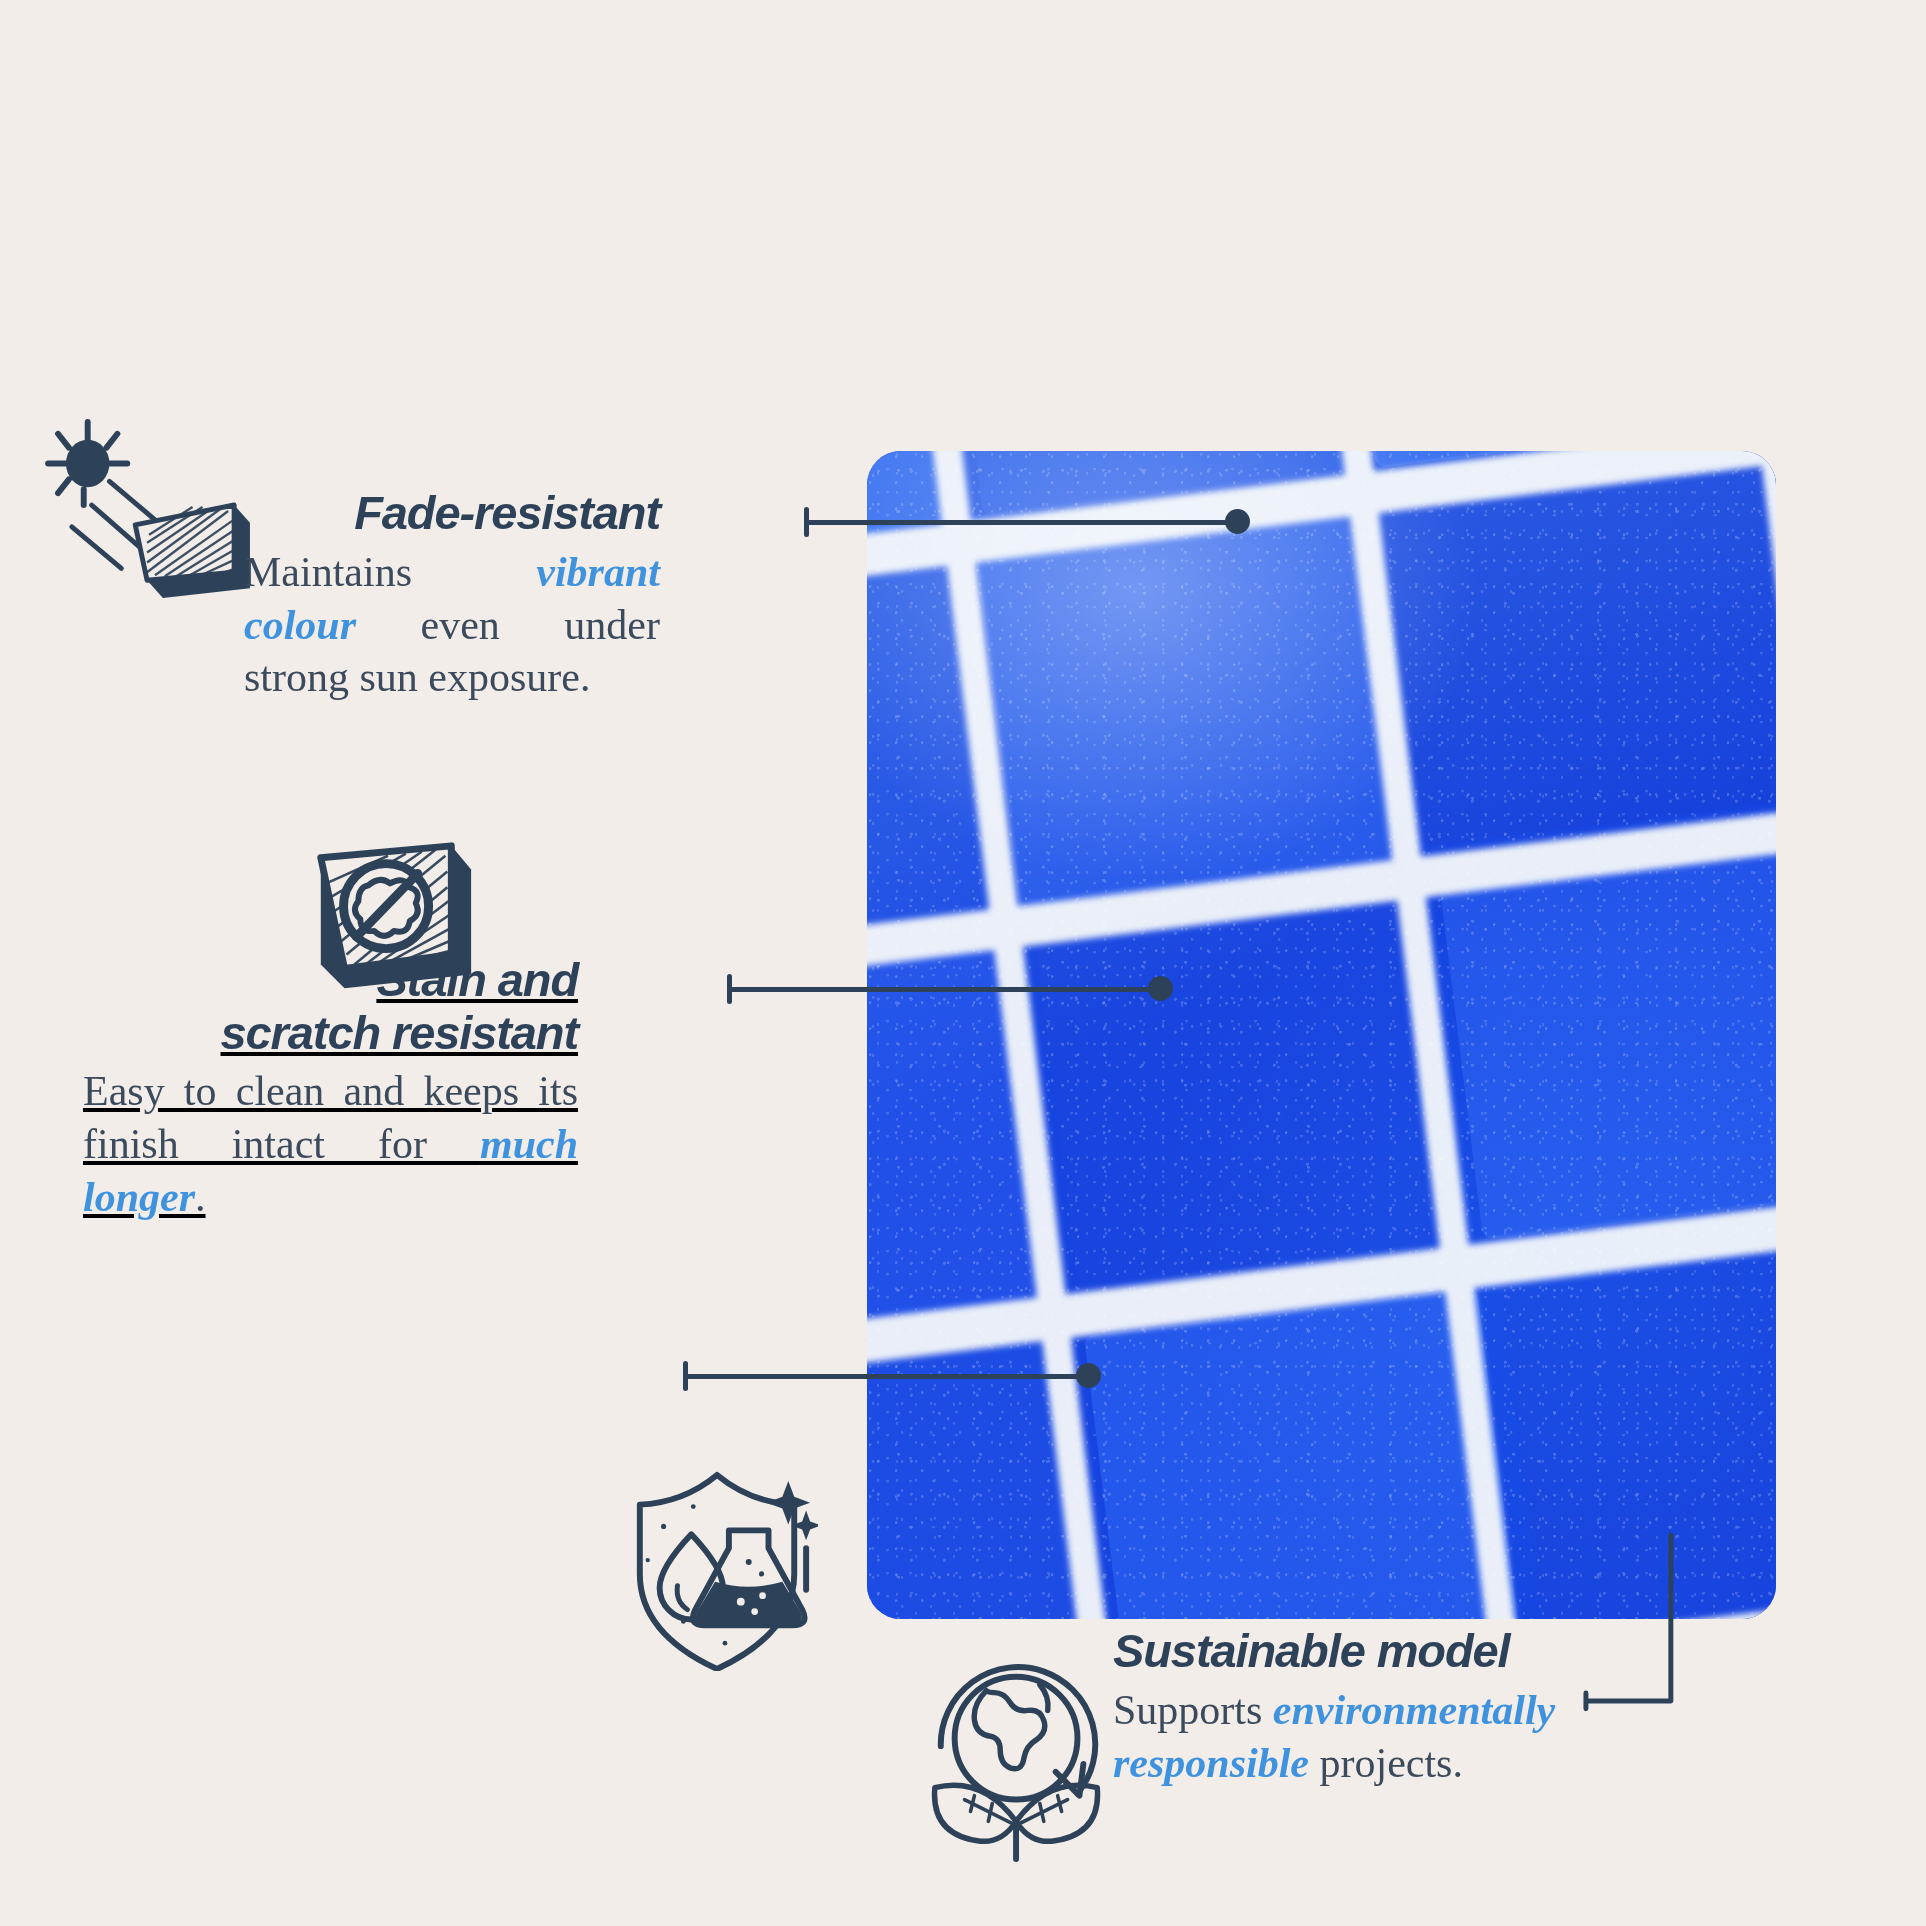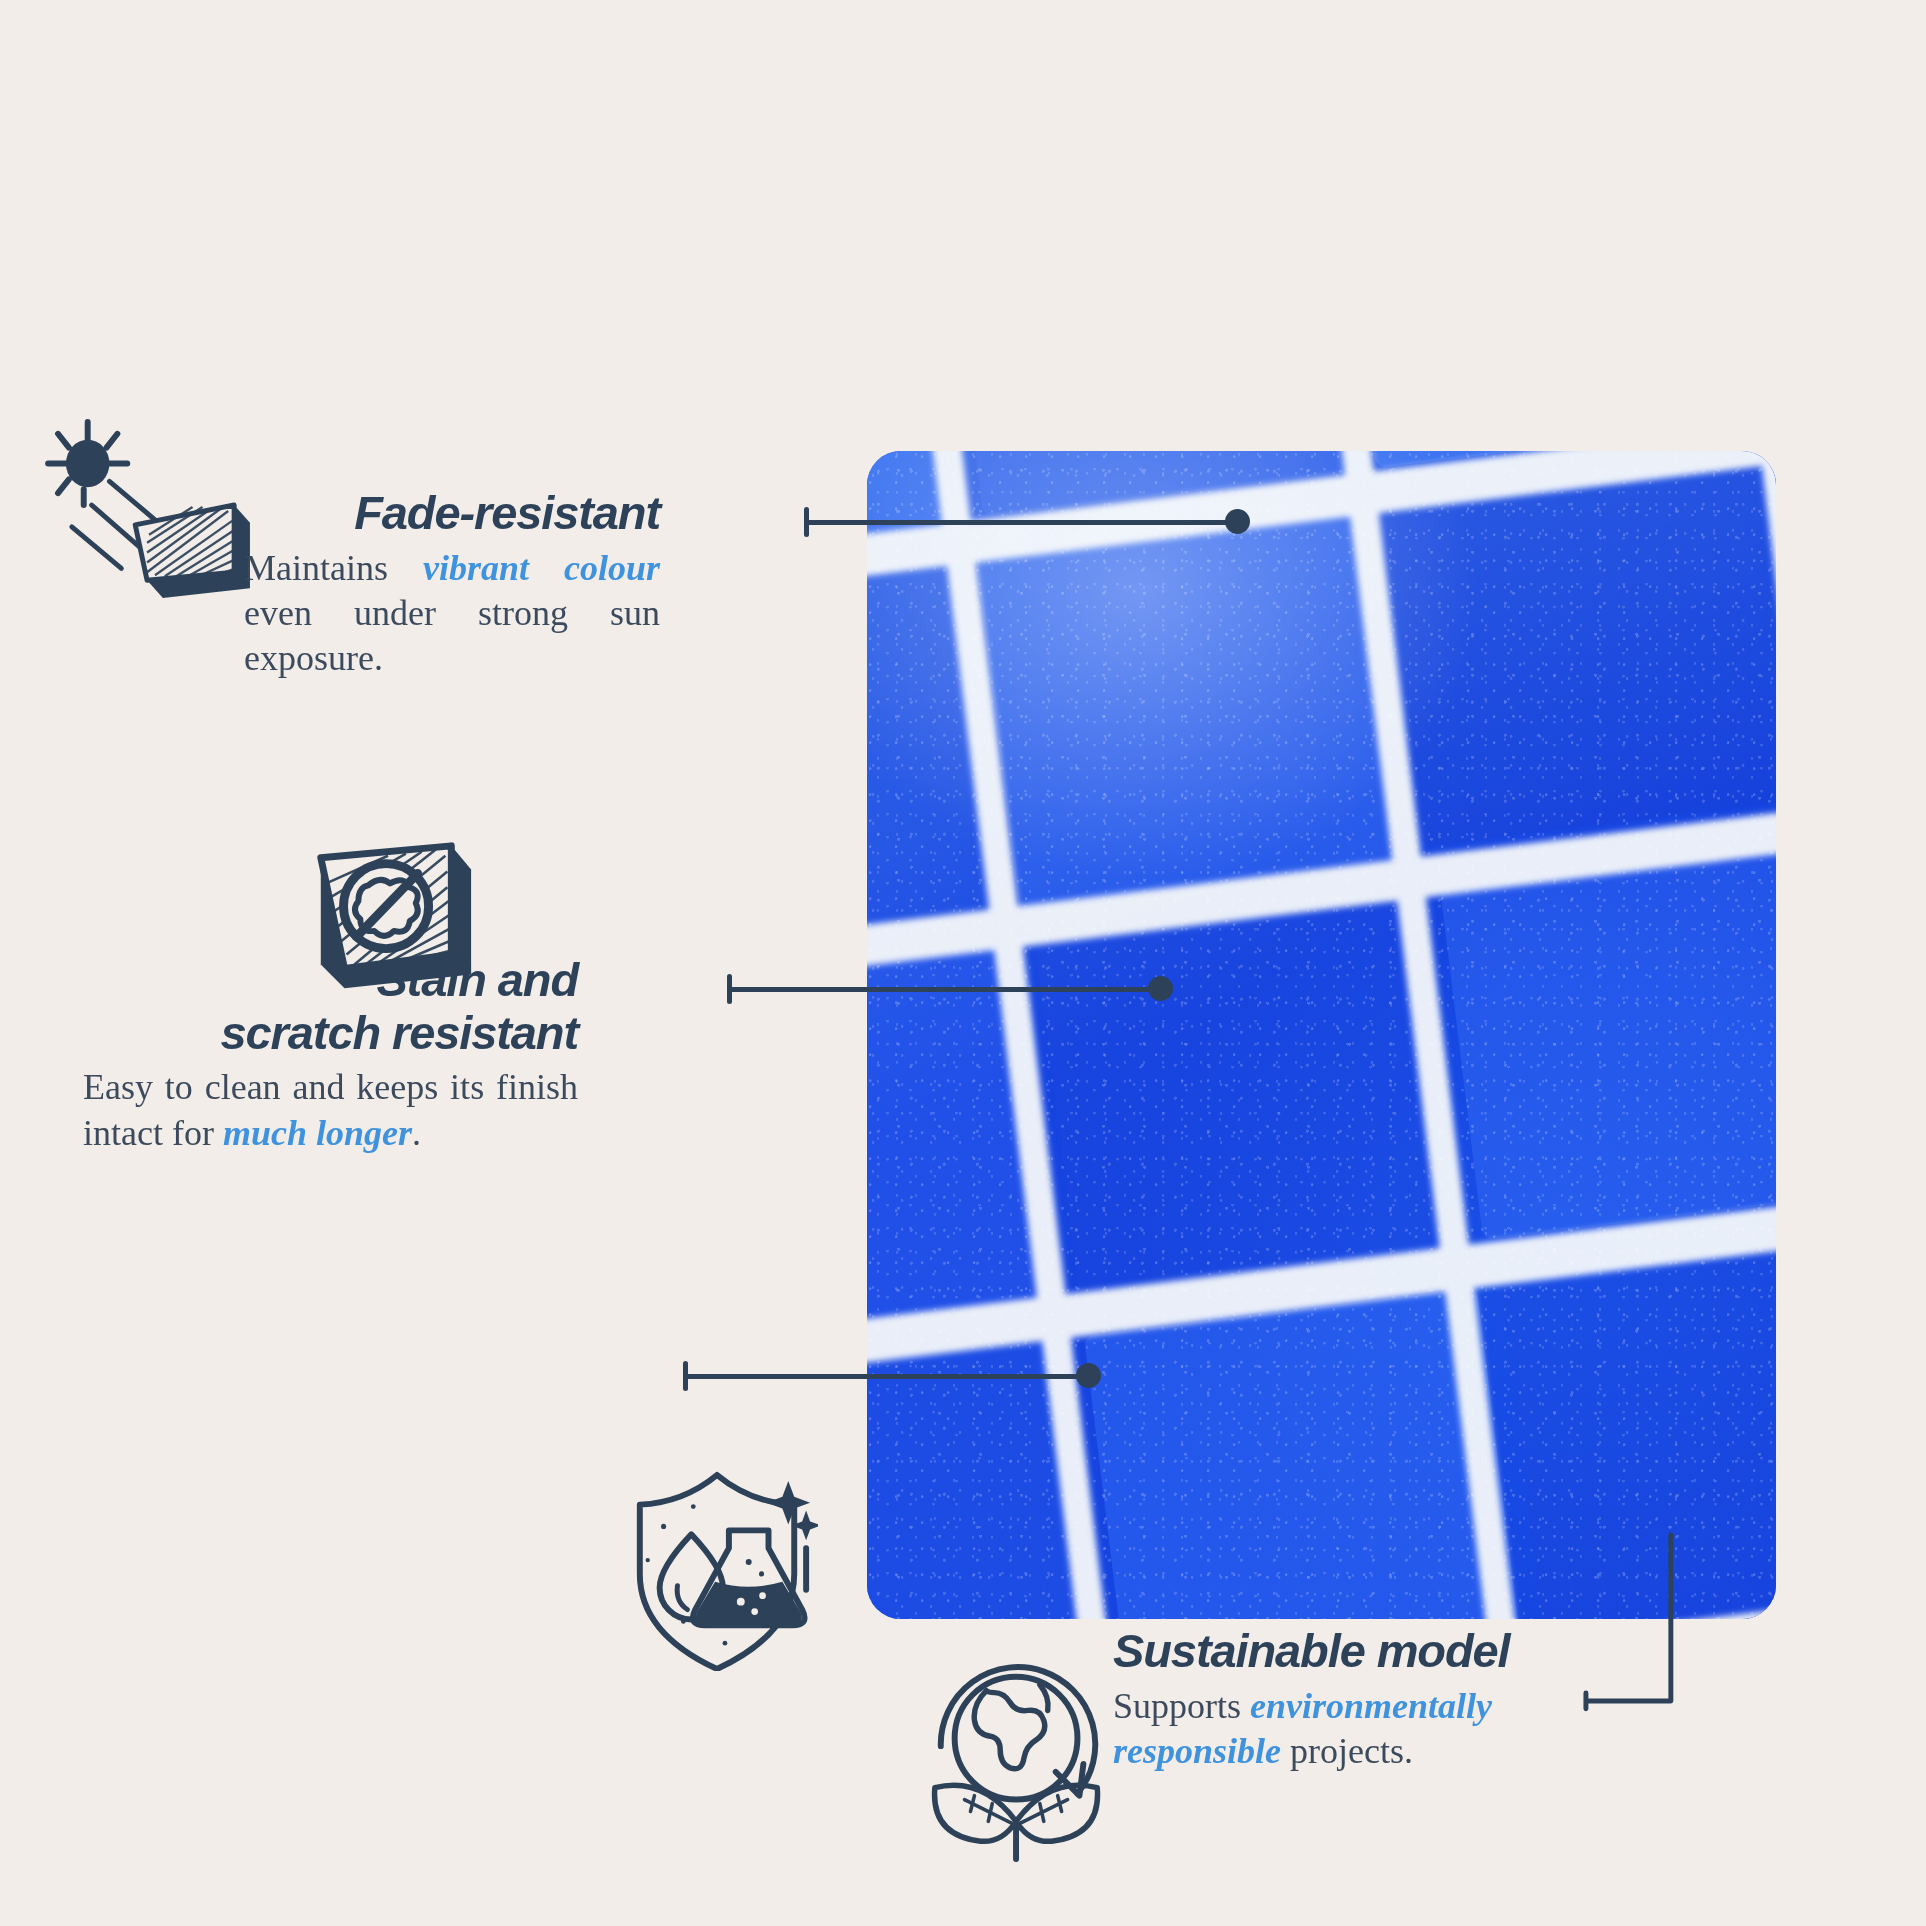--- a/index.html
+++ b/index.html
@@ -59,21 +59,21 @@
   
   .feat{position:absolute;}
   .feat-title{
     font-family:"Liberation Sans", sans-serif;
     font-weight:700;font-style:italic;
     color:#2D4259;font-size:47px;line-height:1.12;
     letter-spacing:-1.1px;white-space:pre-line;
   }
   .feat-body{
     font-family:"Liberation Serif", serif;
-    color:#3B4A5C;font-size:36px;line-height:1.26;
+    color:#3B4A5C;font-size:42px;line-height:1.26;
     margin-top:6px;
   }
   .feat-body em{font-style:italic;font-weight:700;color:#3F93DE;}
   .ta-right{text-align:right;}
   .just{text-align:justify;}
 
   
   .conn{position:absolute;height:30px;}
   .conn .bar{position:absolute;left:0;right:0;top:13px;height:5px;background:#2D4259;border-radius:3px;}
   .conn .tick{position:absolute;left:0;top:0;width:5px;height:30px;background:#2D4259;border-radius:3px;}
@@ -182,21 +182,21 @@
         <line x1="92" y1="134" x2="154" y2="100"></line>
         <line x1="106" y1="133" x2="155" y2="112"></line>
         <line x1="120" y1="131" x2="155" y2="122"></line>
       </g>
       <circle cx="90" cy="77" r="43" fill="#F2EDE8" stroke="#2D4259" stroke-width="9"></circle>
       <path d="M72 56 q12 -10 22 -2 q14 -8 20 4 q12 4 6 16 q6 12 -6 18 q-2 14 -16 10 q-10 10 -20 0 q-14 2 -14 -12 q-10 -8 -2 -18 q0 -14 10 -16 Z" fill="none" stroke="#2D4259" stroke-width="6" stroke-linejoin="round"></path>
       <line x1="60" y1="108" x2="122" y2="44" stroke="#2D4259" stroke-width="9" stroke-linecap="round"></line>
     </svg>
   </div>
 
-  <div class="feat" style="left:83px;top:954px;width:495px;">
+  <div class="feat" style="left:83px;top:954px;width:495px;text-decoration:underline;">
     <div class="feat-title ta-right">Stain and
 scratch resistant</div>
     <div class="feat-body just"><span>Easy to clean and keeps its finish intact for </span><em>much longer</em><span>.</span></div>
   </div>
 
   <div class="conn" style="left:727px;top:974px;width:436px;">
     <div class="tick"></div>
       <div class="bar"></div>
       <div class="dot"></div>
   </div>

